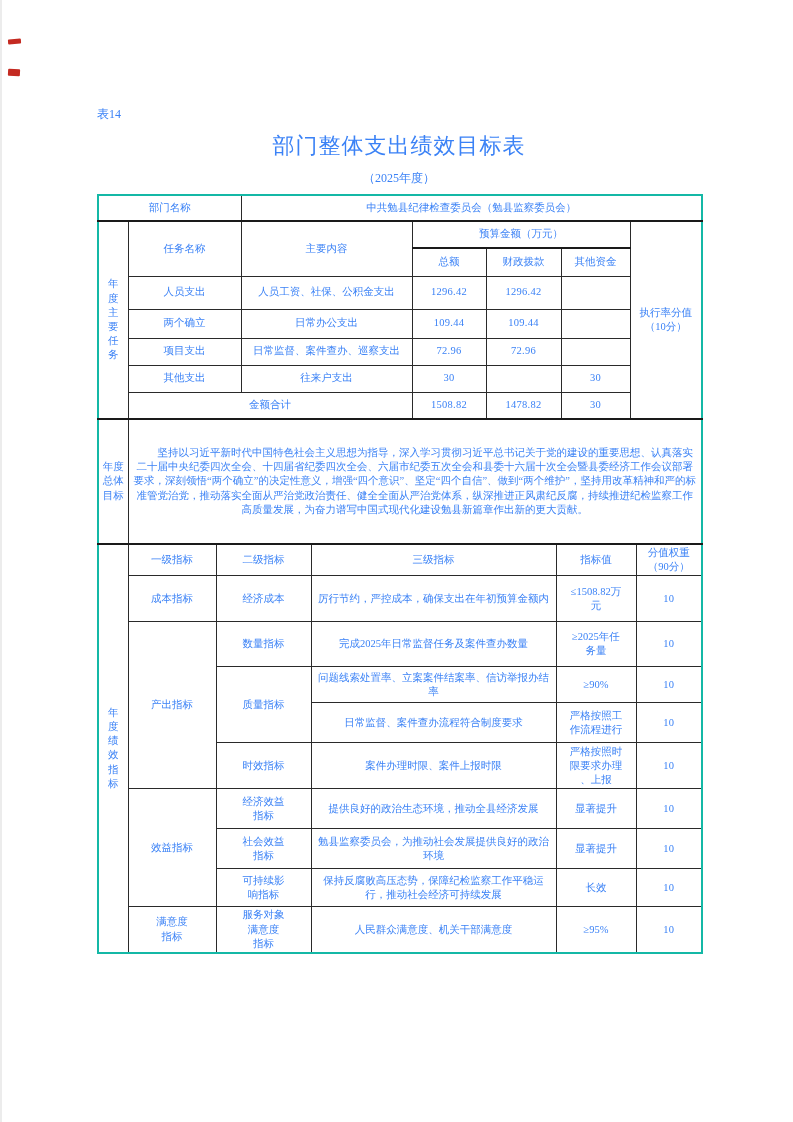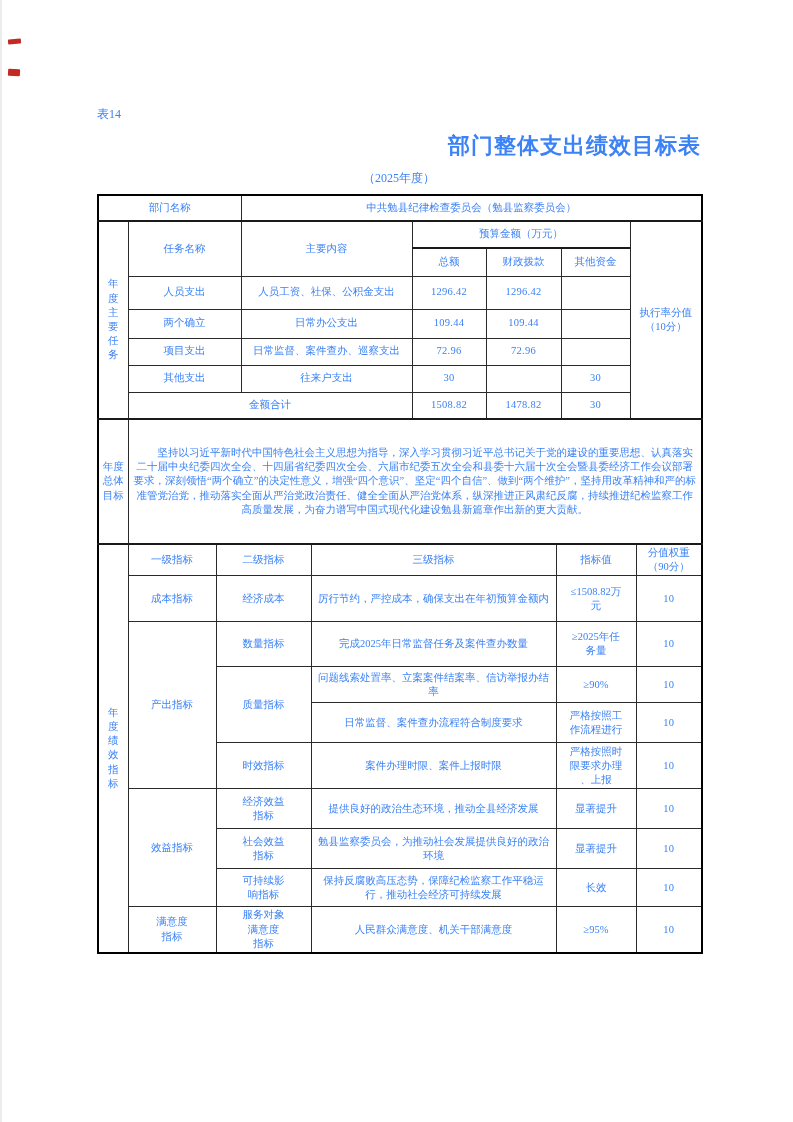--- a/index.html
+++ b/index.html
@@ -14,33 +14,33 @@
     box-shadow:inset 2px 0 0 #ececec;
   }
   .red-mark{position:absolute;background:#c42a21;border-radius:1px;}
   .red-mark.m1{left:8px;top:39px;width:13px;height:5px;transform:rotate(-4deg);}
   .red-mark.m2{left:8px;top:69px;width:12px;height:7px;transform:rotate(3deg);}
 
   .content{position:absolute;left:97px;top:106px;width:604px;}
   .table-no{font-size:12px;text-align:left;}
   .doc-title{
     margin-top:8px;
-    text-align:right;
+    text-align:center;
     font-family:"Liberation Sans","DejaVu Sans",sans-serif;
-    font-weight:bold;
+    font-weight:normal;
     font-size:22px;
     letter-spacing:1px;
   }
   .doc-subtitle{margin-top:9px;margin-bottom:7px;text-align:center;font-size:12px;}
 
   table.main{
     border-collapse:collapse;
     table-layout:fixed;
     width:604px;
-    border:2px solid #000000;
+    border:2px solid #14b8a6;
   }
   table.main td{
     border:1px solid #2a2a2a;
     font-size:10.5px;
     padding:1px 3px;
     text-align:center;
     vertical-align:middle;
     overflow:hidden;
     line-height:1.35;
   }

